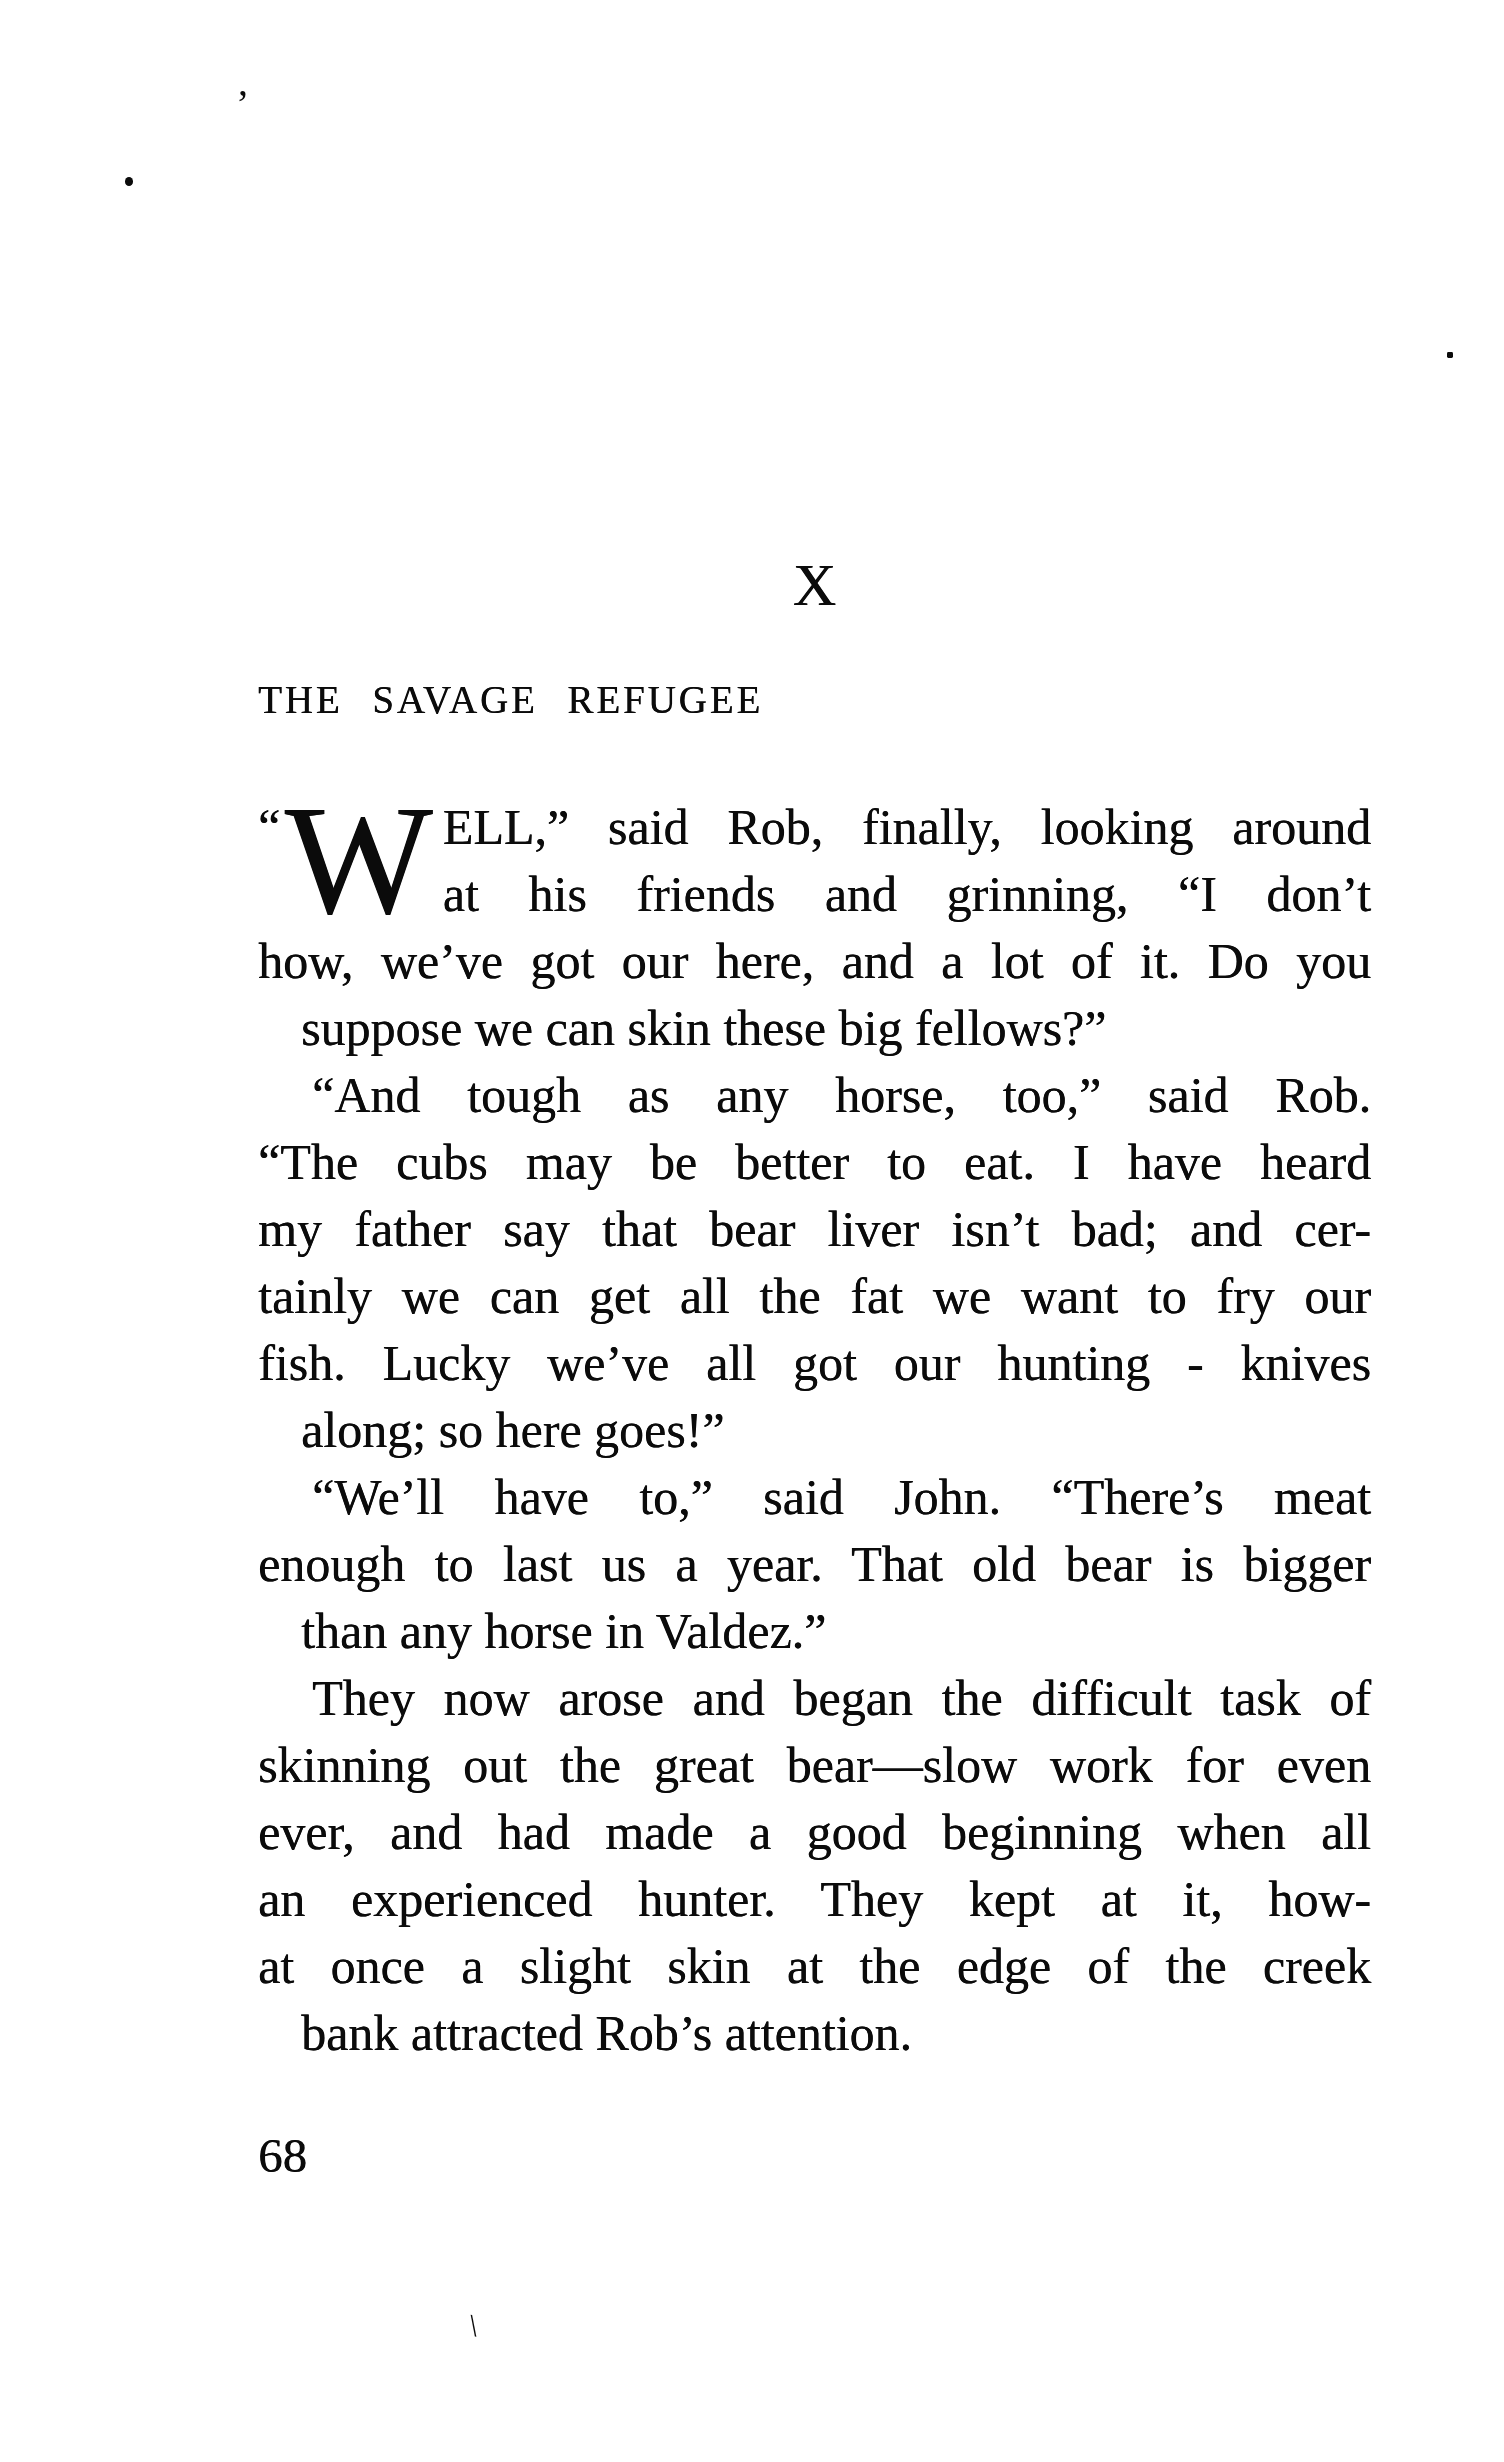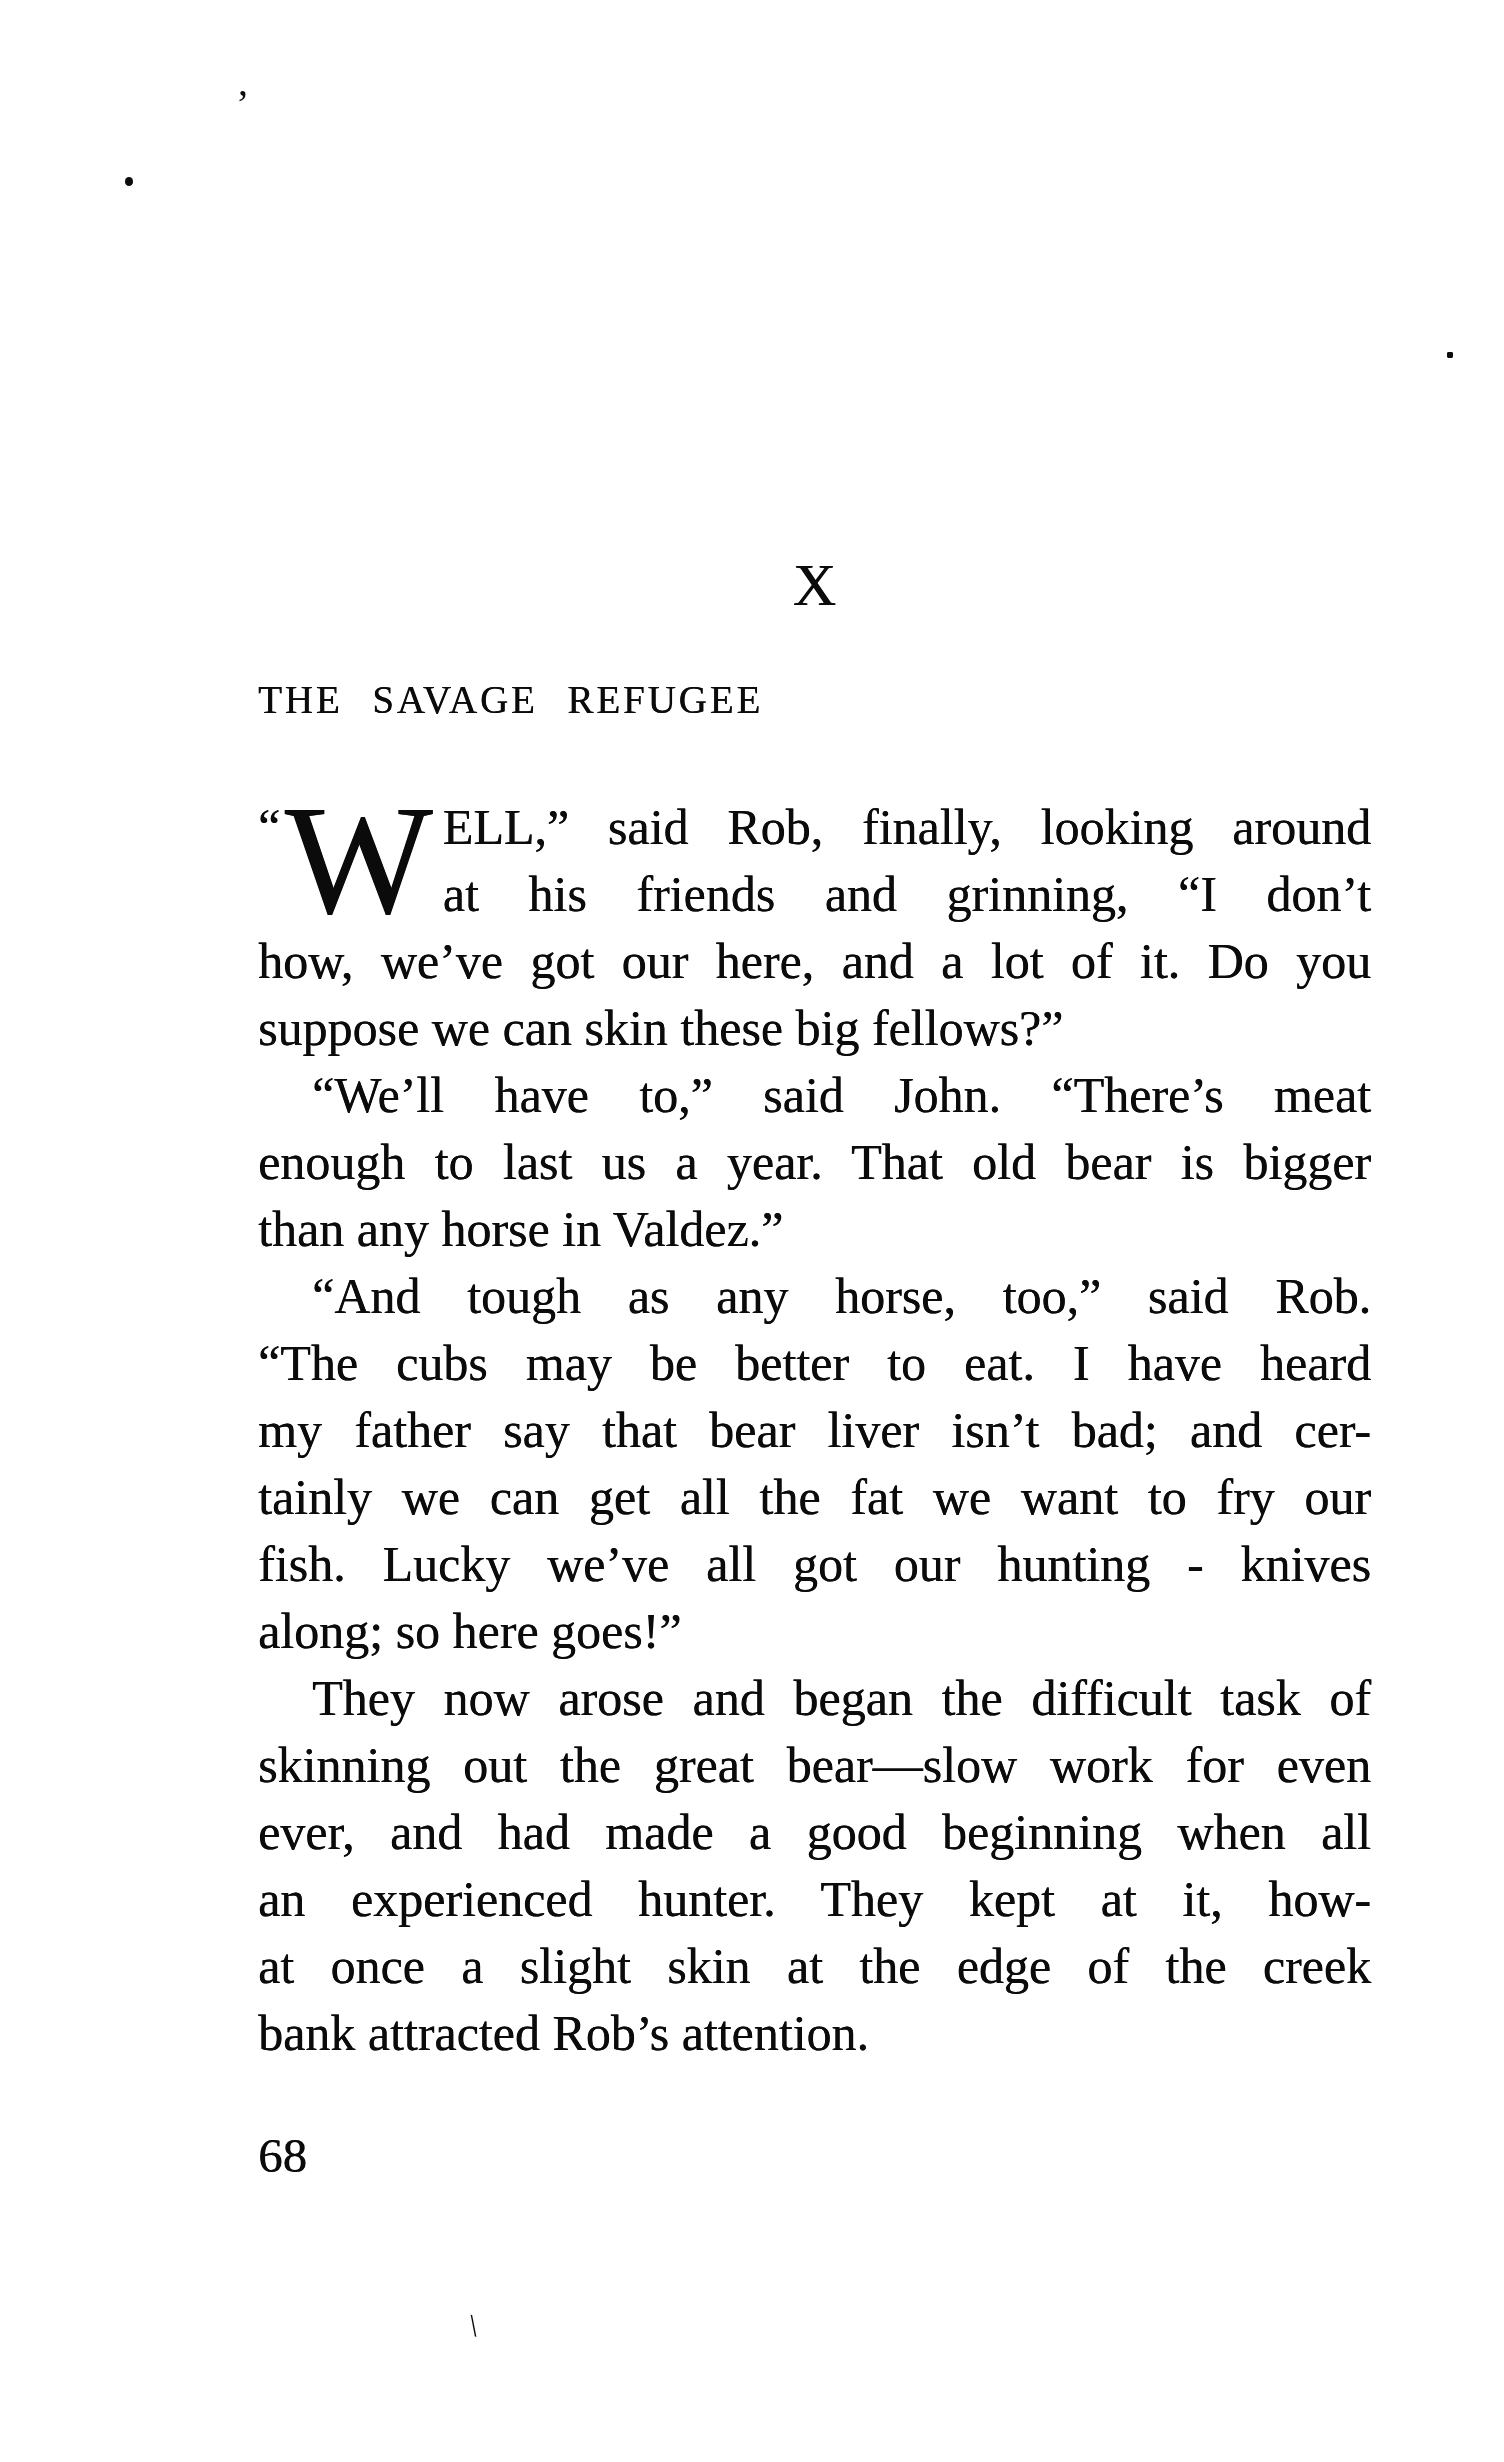--- a/index.html
+++ b/index.html
@@ -50,20 +50,21 @@
     line-height: 67px;
   }
   .para { margin: 0; }
   .line {
     text-align: justify;
     text-align-last: justify;
   }
   .line.end {
     text-align: left;
     text-align-last: left;
+    margin-left: 43px;
   }
   .line.indent { text-indent: 54px; }
   .dropcap-group {
     float: left;
     height: 132px;
     margin-right: 10px;
     display: flex;
     align-items: flex-start;
   }
   .dc-quote {
@@ -123,32 +124,32 @@
             <span class="dc-quote">“</span>
             <span class="dc-letter">W</span>
           </div>
         <div class="line fill">ELL,” said Rob, finally, looking around</div>
         <div class="line fill">at his friends and grinning, “I don’t</div>
         <div class="line fill">how, we’ve got our here, and a lot of it.  Do you</div>
         <div class="line end">suppose we can skin these big fellows?”</div>
       </div>
 
       <div class="para">
-        <div class="line fill indent">“We’ll have to,” said John.  “There’s meat</div>
-        <div class="line fill">enough to last us a year.  That old bear is bigger</div>
-        <div class="line end">than any horse in Valdez.”</div>
-      </div>
-
-      <div class="para">
         <div class="line fill indent">“And tough as any horse, too,” said Rob.</div>
         <div class="line fill">“The cubs may be better to eat.  I have heard</div>
         <div class="line fill">my father say that bear liver isn’t bad; and cer-</div>
         <div class="line fill">tainly we can get all the fat we want to fry our</div>
         <div class="line fill">fish.  Lucky we’ve all got our hunting - knives</div>
         <div class="line end">along; so here goes!”</div>
+      </div>
+
+      <div class="para">
+        <div class="line fill indent">“We’ll have to,” said John.  “There’s meat</div>
+        <div class="line fill">enough to last us a year.  That old bear is bigger</div>
+        <div class="line end">than any horse in Valdez.”</div>
       </div>
 
       <div class="para">
         <div class="line fill indent">They now arose and began the difficult task of</div>
         <div class="line fill">skinning out the great bear—slow work for even</div>
         <div class="line fill">ever, and had made a good beginning when all</div>
         <div class="line fill">an experienced hunter.  They kept at it, how-</div>
         <div class="line fill">at once a slight skin at the edge of the creek</div>
         <div class="line end">bank attracted Rob’s attention.</div>
       </div>

